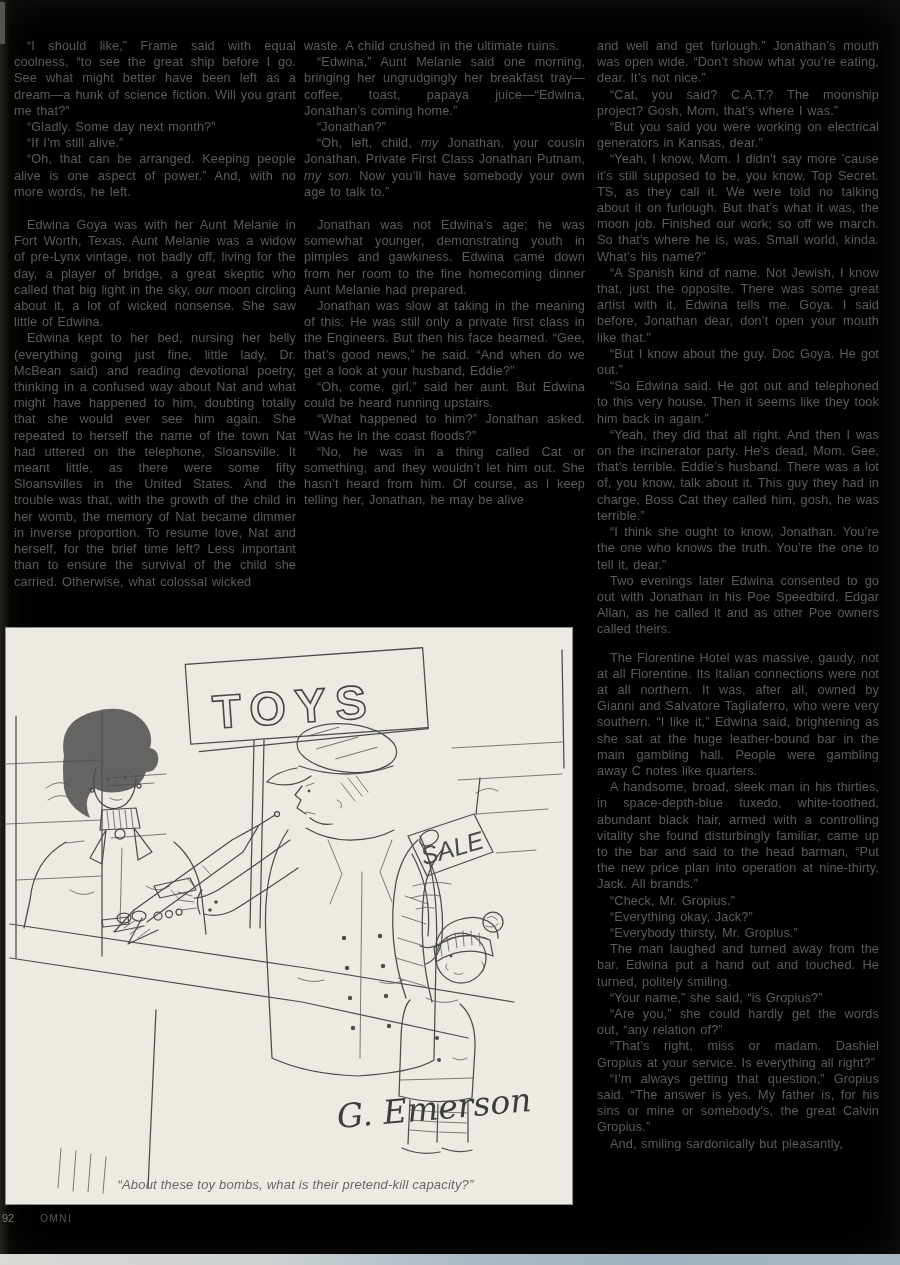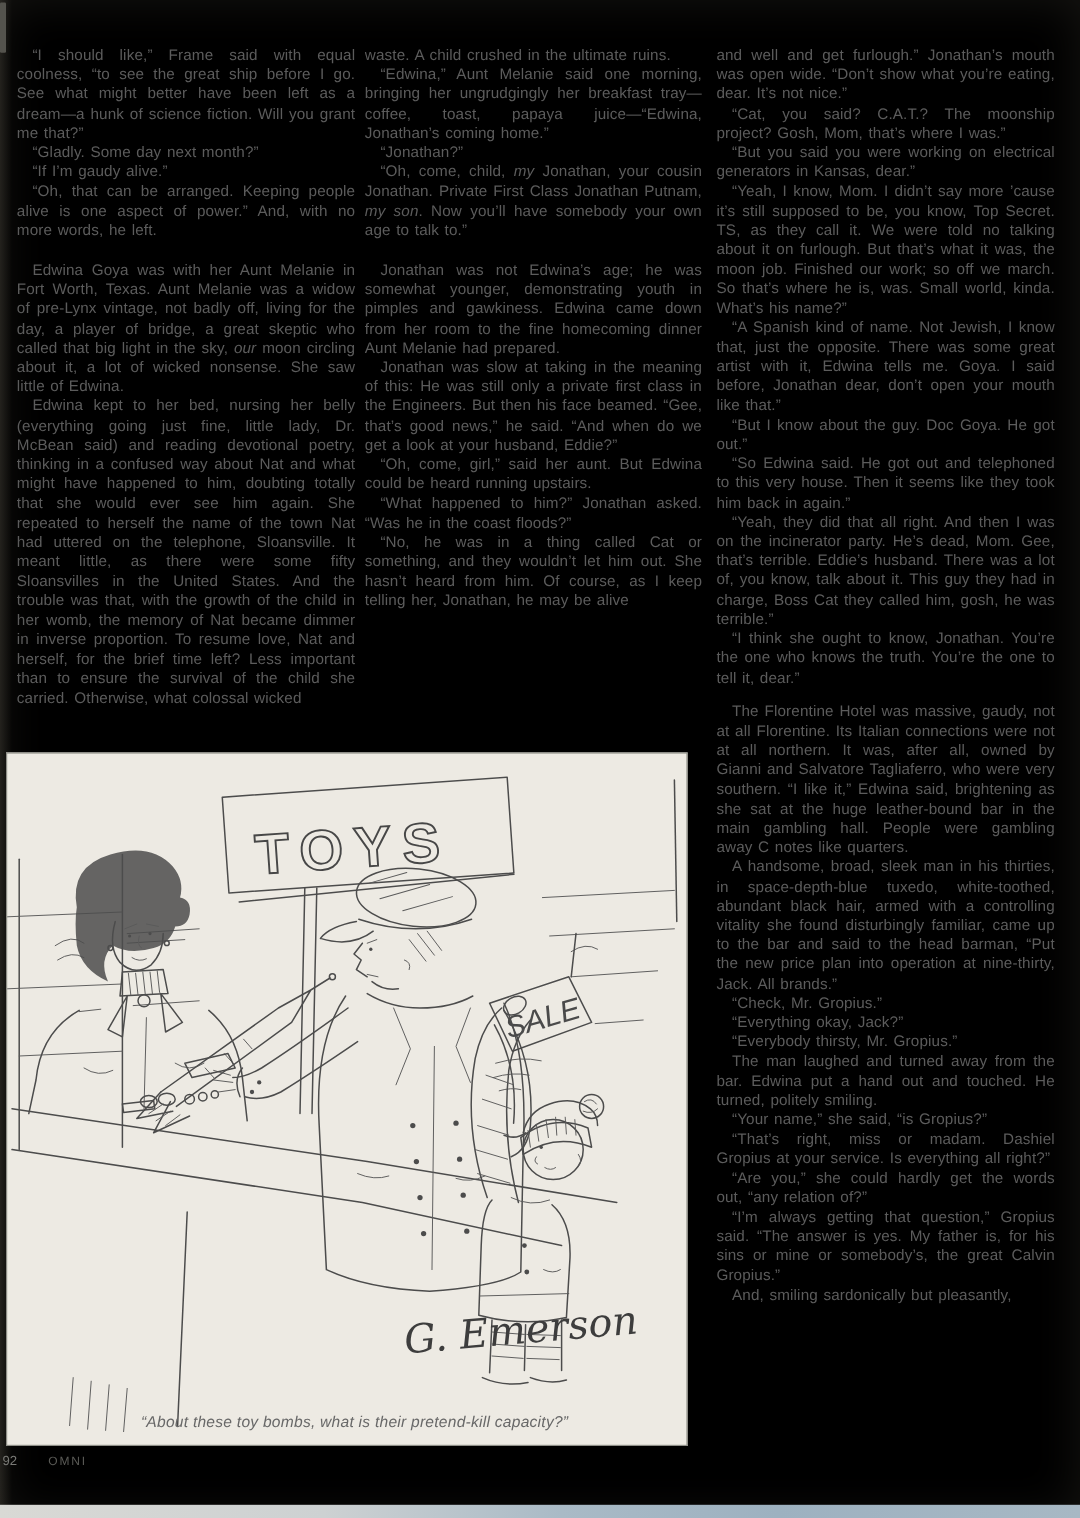--- a/index.html
+++ b/index.html
@@ -39,55 +39,56 @@
 </head>
 <body>
 
 <div class="page">
   <div class="gutter"></div>
   <div class="corner-mark"></div>
 
   <div class="col" id="col1">
       <p class=""><span>“I should like,” Frame said with equal coolness, “to see the great ship before I go. See what might better have been left as a dream—a hunk of science fiction. Will you grant me that?”</span></p>
       <p class=""><span>“Gladly. Some day next month?”</span></p>
-      <p class=""><span>“If I’m gaudy alive.”</span></p>
+      <p class=""><span>“If I’m still alive.”</span></p>
       <p class=""><span>“Oh, that can be arranged. Keeping people alive is one aspect of power.” And, with no more words, he left.</span></p>
       <p class="gap"><span>Edwina Goya was with her Aunt Melanie in Fort Worth, Texas. Aunt Melanie was a widow of pre-Lynx vintage, not badly off, living for the day, a player of bridge, a great skeptic who called that big light in the sky, </span><em>our</em><span> moon circling about it, a lot of wicked nonsense. She saw little of Edwina.</span></p>
       <p class=""><span>Edwina kept to her bed, nursing her belly (everything going just fine, little lady, Dr. McBean said) and reading devotional poetry, thinking in a confused way about Nat and what might have happened to him, doubting totally that she would ever see him again. She repeated to herself the name of the town Nat had uttered on the telephone, Sloansville. It meant little, as there were some fifty Sloansvilles in the United States. And the trouble was that, with the growth of the child in her womb, the memory of Nat became dimmer in inverse proportion. To resume love, Nat and herself, for the brief time left? Less important than to ensure the survival of the child she carried. Otherwise, what colossal wicked</span></p>
     </div>
   <div class="col" id="col2">
       <p class="noindent"><span>waste. A child crushed in the ultimate ruins.</span></p>
       <p class=""><span>“Edwina,” Aunt Melanie said one morning, bringing her ungrudgingly her breakfast tray—coffee, toast, papaya juice—“Edwina, Jonathan’s coming home.”</span></p>
       <p class=""><span>“Jonathan?”</span></p>
-      <p class=""><span>“Oh, come, child, </span><em>my</em><span> Jonathan, your cousin Jonathan. Private First Class Jonathan Putnam, </span><em>my son</em><span>. Now you’ll have somebody your own age to talk to.”</span></p>
+      <p class=""><span>“Oh, left, child, </span><em>my</em><span> Jonathan, your cousin Jonathan. Private First Class Jonathan Putnam, </span><em>my son</em><span>. Now you’ll have somebody your own age to talk to.”</span></p>
       <p class="gap"><span>Jonathan was not Edwina’s age; he was somewhat younger, demonstrating youth in pimples and gawkiness. Edwina came down from her room to the fine homecoming dinner Aunt Melanie had prepared.</span></p>
       <p class=""><span>Jonathan was slow at taking in the meaning of this: He was still only a private first class in the Engineers. But then his face beamed. “Gee, that’s good news,” he said. “And when do we get a look at your husband, Eddie?”</span></p>
       <p class=""><span>“Oh, come, girl,” said her aunt. But Edwina could be heard running upstairs.</span></p>
       <p class=""><span>“What happened to him?” Jonathan asked. “Was he in the coast floods?”</span></p>
       <p class=""><span>“No, he was in a thing called Cat or something, and they wouldn’t let him out. She hasn’t heard from him. Of course, as I keep telling her, Jonathan, he may be alive</span></p>
     </div>
   <div class="col" id="col3">
       <p class="noindent"><span>and well and get furlough.” Jonathan’s mouth was open wide. “Don’t show what you’re eating, dear. It’s not nice.”</span></p>
       <p class=""><span>“Cat, you said? C.A.T.? The moonship project? Gosh, Mom, that’s where I was.”</span></p>
       <p class=""><span>“But you said you were working on electrical generators in Kansas, dear.”</span></p>
       <p class=""><span>“Yeah, I know, Mom. I didn’t say more ’cause it’s still supposed to be, you know, Top Secret. TS, as they call it. We were told no talking about it on furlough. But that’s what it was, the moon job. Finished our work; so off we march. So that’s where he is, was. Small world, kinda. What’s his name?”</span></p>
       <p class=""><span>“A Spanish kind of name. Not Jewish, I know that, just the opposite. There was some great artist with it, Edwina tells me. Goya. I said before, Jonathan dear, don’t open your mouth like that.”</span></p>
       <p class=""><span>“But I know about the guy. Doc Goya. He got out.”</span></p>
       <p class=""><span>“So Edwina said. He got out and telephoned to this very house. Then it seems like they took him back in again.”</span></p>
       <p class=""><span>“Yeah, they did that all right. And then I was on the incinerator party. He’s dead, Mom. Gee, that’s terrible. Eddie’s husband. There was a lot of, you know, talk about it. This guy they had in charge, Boss Cat they called him, gosh, he was terrible.”</span></p>
       <p class=""><span>“I think she ought to know, Jonathan. You’re the one who knows the truth. You’re the one to tell it, dear.”</span></p>
+      <p class=""><span>Two evenings later Edwina consented to go out with Jonathan in his Poe Speedbird. Edgar Allan, as he called it and as other Poe owners called theirs.</span></p>
       <p class="gaplg"><span>The Florentine Hotel was massive, gaudy, not at all Florentine. Its Italian connections were not at all northern. It was, after all, owned by Gianni and Salvatore Tagliaferro, who were very southern. “I like it,” Edwina said, brightening as she sat at the huge leather-bound bar in the main gambling hall. People were gambling away C notes like quarters.</span></p>
       <p class=""><span>A handsome, broad, sleek man in his thirties, in space-depth-blue tuxedo, white-toothed, abundant black hair, armed with a controlling vitality she found disturbingly familiar, came up to the bar and said to the head barman, “Put the new price plan into operation at nine-thirty, Jack. All brands.”</span></p>
       <p class=""><span>“Check, Mr. Gropius.”</span></p>
       <p class=""><span>“Everything okay, Jack?”</span></p>
       <p class=""><span>“Everybody thirsty, Mr. Gropius.”</span></p>
       <p class=""><span>The man laughed and turned away from the bar. Edwina put a hand out and touched. He turned, politely smiling.</span></p>
       <p class=""><span>“Your name,” she said, “is Gropius?”</span></p>
+      <p class=""><span>“Are you,” she could hardly get the words out, “any relation of?”</span></p>
       <p class=""><span>“That’s right, miss or madam. Dashiel Gropius at your service. Is everything all right?”</span></p>
-      <p class=""><span>“Are you,” she could hardly get the words out, “any relation of?”</span></p>
       <p class=""><span>“I’m always getting that question,” Gropius said. “The answer is yes. My father is, for his sins or mine or somebody’s, the great Calvin Gropius.”</span></p>
       <p class=""><span>And, smiling sardonically but pleasantly,</span></p>
     </div>
 
   <div class="cartoon-box">
     <svg width="566" height="576" viewBox="0 0 566 576">
 
       <g transform="rotate(-4 300 72)">
         <rect class="s" x="182" y="28" width="238" height="80"></rect>
         <line class="s" x1="190" y1="116" x2="420" y2="109"></line>

